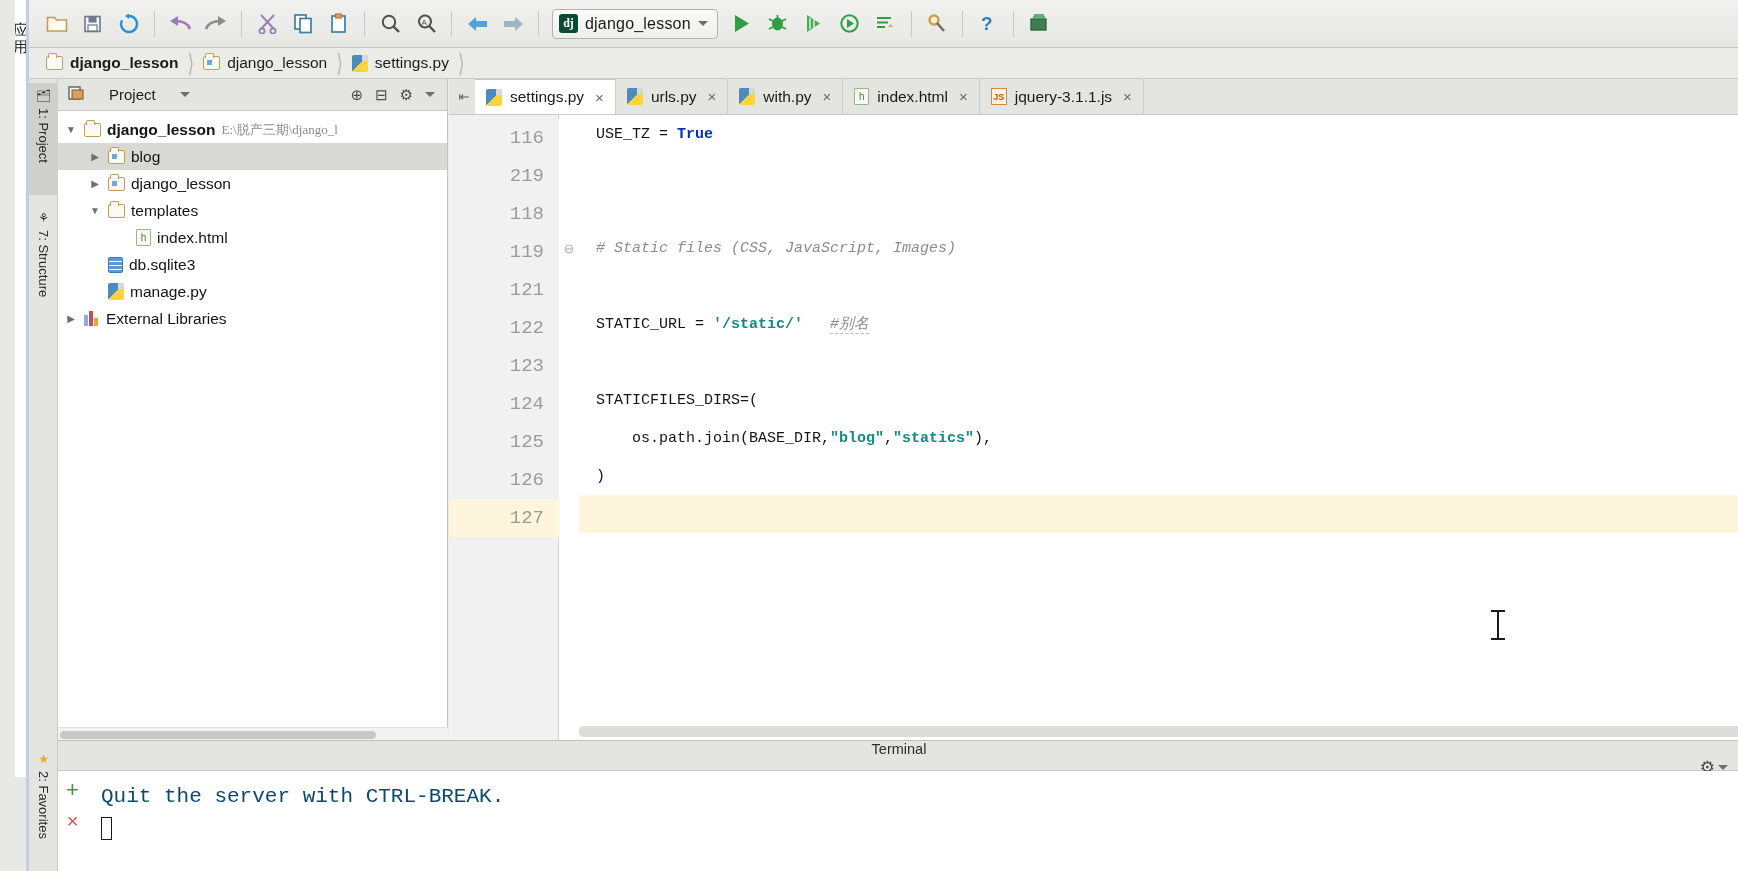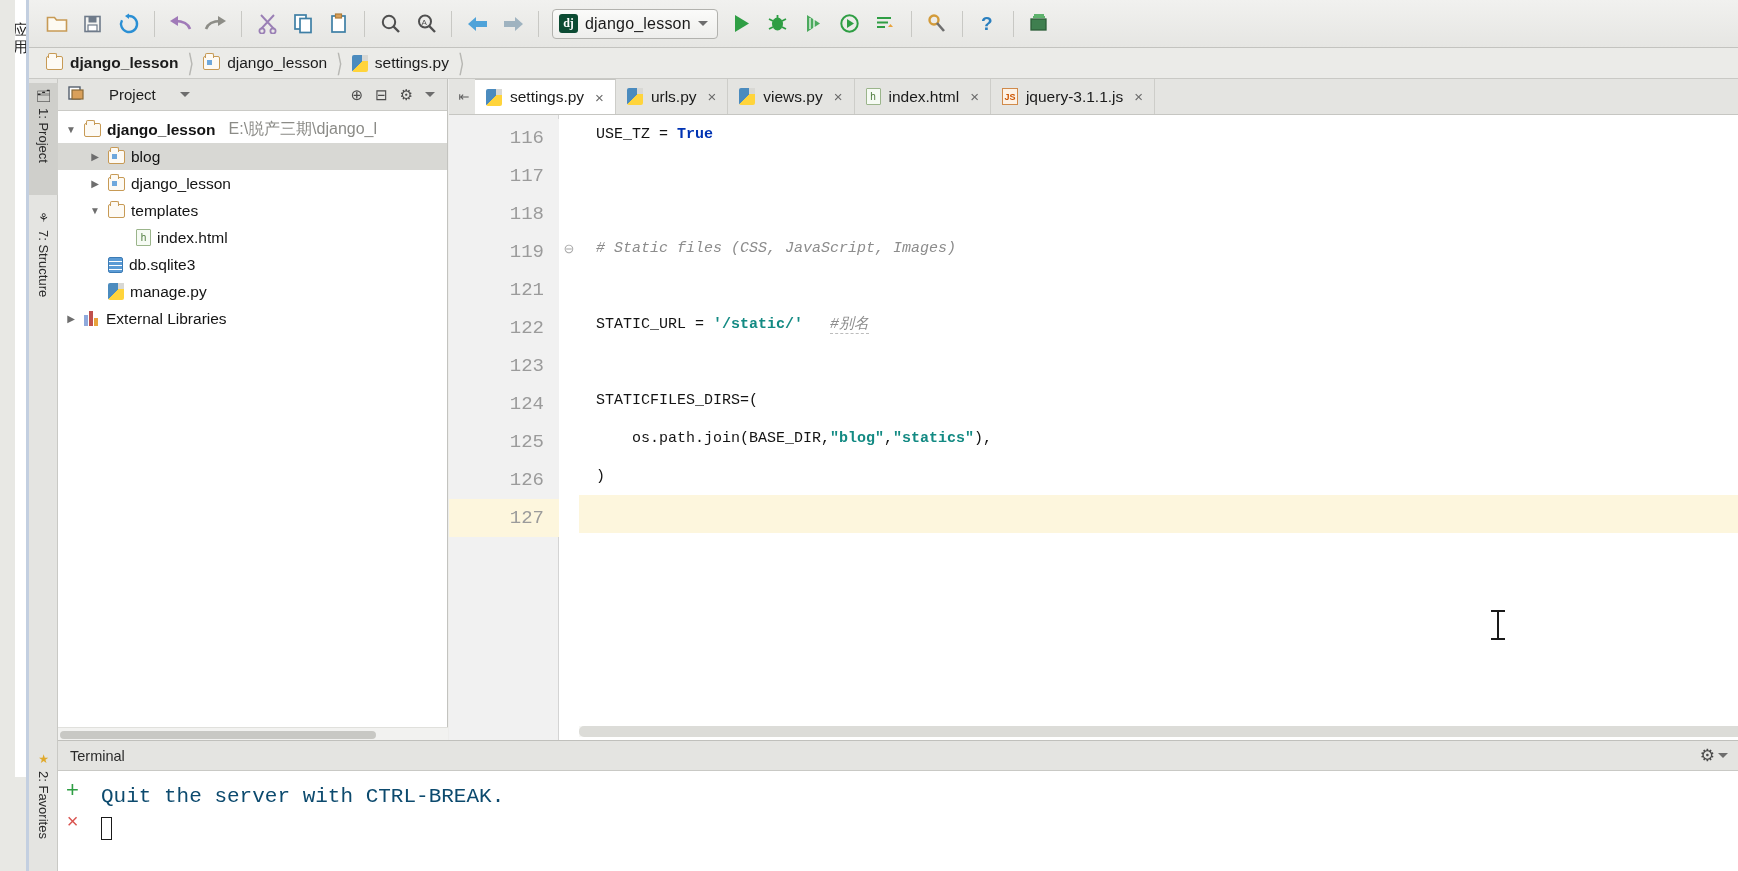--- a/index.html
+++ b/index.html
@@ -135,21 +135,21 @@
 
   .tree { padding-top: 5px; font-size: 15.5px; color: #141414; }
   .tree-row {
     display: flex; align-items: center; height: 27px; padding-left: 6px; gap: 6px;
     white-space: nowrap;
   }
   .tree-row.sel { background: #d8d8d4; }
   .tw { width: 14px; display: flex; align-items: center; justify-content: center; color: #6e6e6e; font-size: 10px; }
   .tree-label { font-size: 15.5px; }
   .tree-label.bold { font-weight: bold; }
-  .tree-path { font-size: 16px; color: #8b8b87; margin-left: 7px; overflow: hidden; }
+  .tree-path { font-size: 13px; color: #8b8b87; overflow: hidden; font-family: Liberation Serif, serif; }
   .ico-html {
     width: 15px; height: 17px; border: 1.4px solid #9bb58b; background: #f6fbf4;
     color: #4b7a3a; font-size: 10px; display: flex; align-items: center; justify-content: center;
     border-radius: 1px;
   }
   .ico-db {
     width: 15px; height: 16px; border-radius: 2px;
     background: repeating-linear-gradient(to bottom,#5b9bd5 0 3px,#ffffff 3px 4px);
     border: 1px solid #3b7bb5;
   }
@@ -242,21 +242,21 @@
   }
   .ed-hscroll-thumb {
     position: absolute; left: 0; top: 0; height: 11px; width: 1290px;
     background: #dcdcd8; border-radius: 5px;
   }
 
   
   .term-bar {
     position: absolute; left: 29px; top: 740px; right: 0; height: 31px;
     background: #e4e4e1; border-top: 1px solid #c0c0bc; border-bottom: 1px solid #c9c9c5;
-    display: flex; align-items: center; padding-left: 12px;
+    display: flex; align-items: center; padding-left: 12px; flex-direction: column;
   }
   .term-tab { font-size: 14.5px; color: #2b2b2b; padding: 0 10px 0 0; }
   .term-gear { margin-left: auto; margin-right: 10px; font-size: 17px; color: #4a4a4a; display:flex; align-items:center; gap:3px;}
   .term-body {
     position: absolute; left: 29px; top: 771px; right: 0; bottom: 0;
     background: #ffffff; display: flex;
   }
   .term-sidebtns {
     width: 29px; padding-top: 8px; display: flex; flex-direction: column;
     align-items: center; gap: 10px;
@@ -544,21 +544,21 @@
         </div>
 
         <div class="etab">
           <span class="ico-py"></span>
           <span>urls.py</span>
           <span class="etab-close">×</span>
         </div>
 
         <div class="etab">
           <span class="ico-py"></span>
-          <span>views.py</span>
+          <span>with.py</span>
           <span class="etab-close">×</span>
         </div>
 
         <div class="etab">
           <span class="ico-html">h</span>
           <span>index.html</span>
           <span class="etab-close">×</span>
         </div>
 
         <div class="etab">
@@ -570,21 +570,21 @@
 
       <div class="code-wrap">
         <div class="gutter"></div>
         <div class="code-lines" id="code-lines">
             <div class="cl">
               <div class="ln-num-cell">116</div>
               <div class="fold-cell"></div>
               <div class="code-cell"><span>USE_TZ = </span><span class="k-true">True</span></div>
             </div>
             <div class="cl">
-              <div class="ln-num-cell">117</div>
+              <div class="ln-num-cell">219</div>
               <div class="fold-cell"></div>
               <div class="code-cell"></div>
             </div>
             <div class="cl">
               <div class="ln-num-cell">118</div>
               <div class="fold-cell"></div>
               <div class="code-cell"></div>
             </div>
             <div class="cl">
               <div class="ln-num-cell">119</div>

